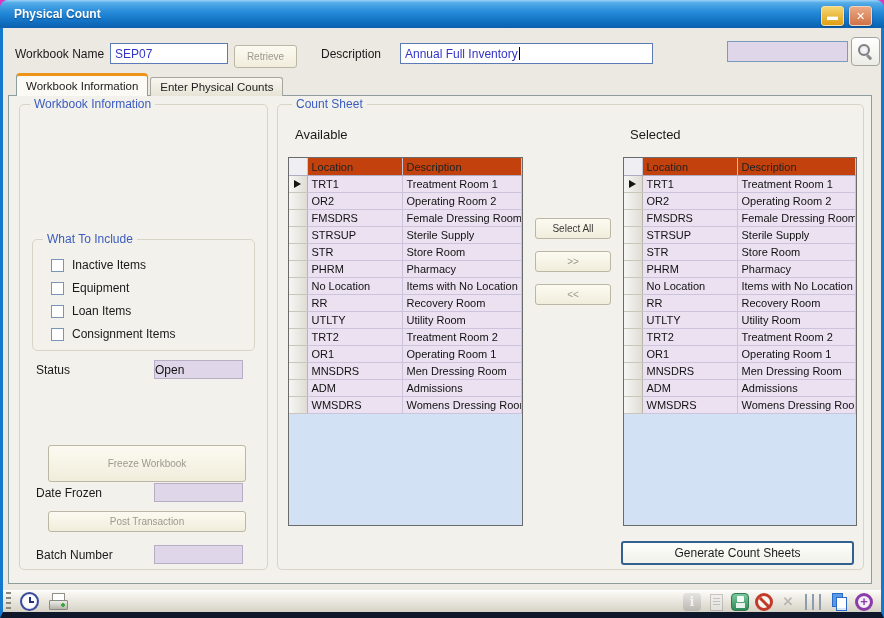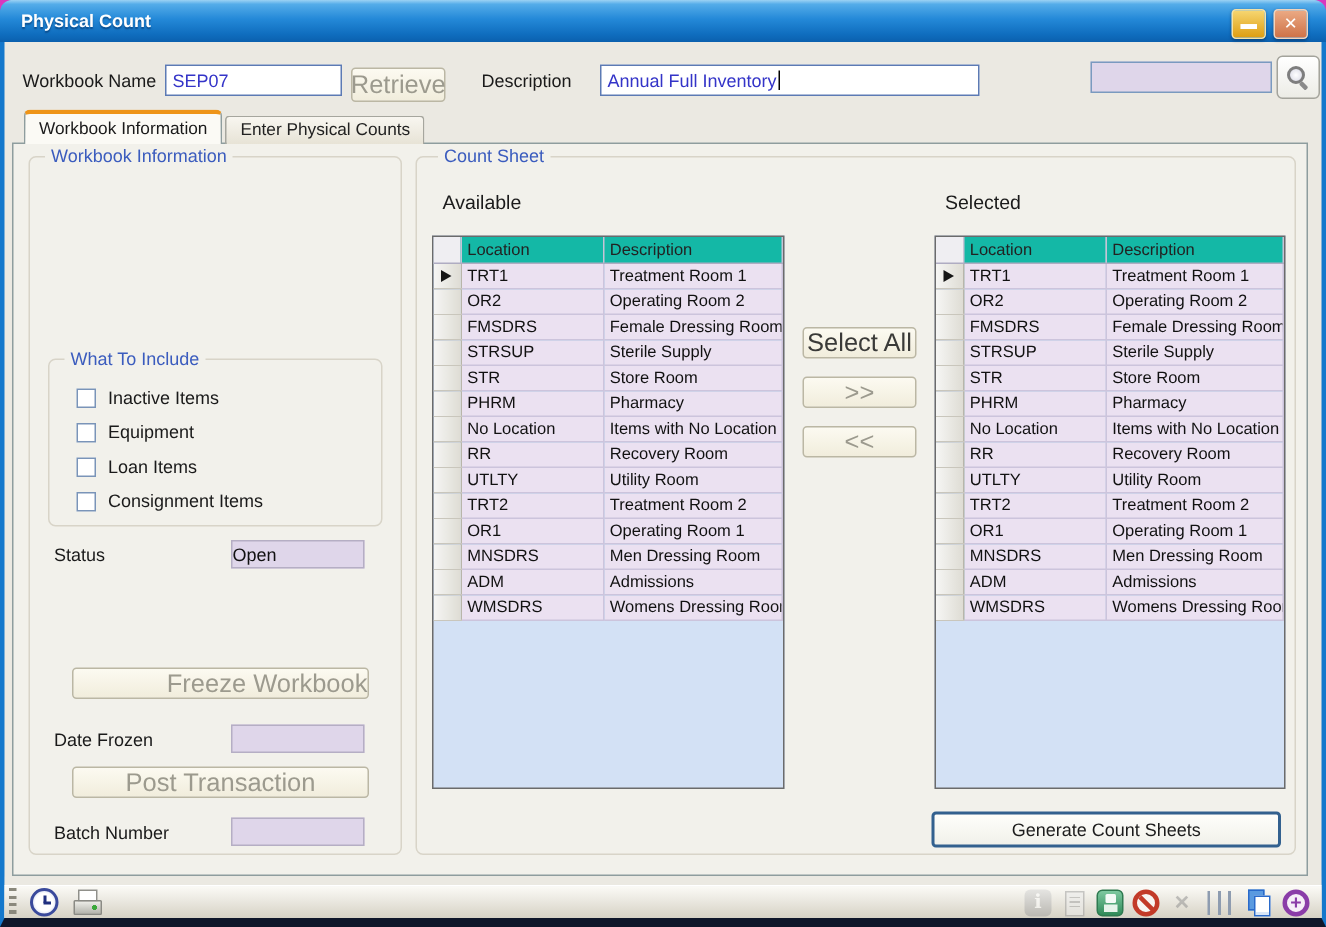--- a/index.html
+++ b/index.html
@@ -36,21 +36,21 @@
   }
   .caret{display:inline-block;width:1px;height:13px;background:#000;margin-left:1px;}
   .lavfield{
     position:absolute;background:#DFD6EA;border:1px solid #B5AEC4;box-sizing:border-box;
     font-size:12px;color:#111;padding:1px 0;display:flex;align-items:center;
   }
   .lavfield.search{border:1px solid #7A9ABF;}
   .btn{
     position:absolute;background:linear-gradient(180deg,#FCFAF1,#F1EDDC);
     border:1px solid #BBB7A4;border-radius:3px;box-sizing:border-box;
-    display:flex;align-items:center;justify-content:center;font-size:17px;color:#3A3A38;cursor:default;
+    display:flex;align-items:center;justify-content:center;font-size:10px;color:#3A3A38;cursor:default;
   }
   .btn.dimtext{color:#9C9A8E;}
   .magbtn{
     position:absolute;left:848px;top:37px;width:29px;height:29px;border-radius:4px;
     background:linear-gradient(#FFFFFF,#ECECE6);border:1px solid #A4A49C;box-sizing:border-box;
     display:flex;align-items:center;justify-content:center;
   }
   .magnifier-icon{position:relative;width:17px;height:17px;}
   .magnifier-icon::before{content:"";position:absolute;left:1px;top:1px;width:8px;height:8px;border:2px solid #7E7E7E;border-radius:50%;background:radial-gradient(#FFF,#D8D8E4);}
   .magnifier-icon::after{content:"";position:absolute;left:11px;top:11px;width:6px;height:3px;background:#8A8A8A;transform:rotate(45deg);transform-origin:0 0;border-radius:1px;}
@@ -81,21 +81,21 @@
   .radio{width:13px;height:13px;border:1px solid #7A94B8;border-radius:50%;background:radial-gradient(#FFFFFF,#E9EDF2);position:relative;flex:0 0 auto;}
   .radio.on::after{content:"";position:absolute;left:3px;top:3px;width:5px;height:5px;border-radius:50%;background:#3FA33F;}
   .checkbox{width:13px;height:13px;border:1px solid #7A94B8;background:#fff;box-sizing:border-box;flex:0 0 auto;}
   .optlabel{font-size:12px;color:#1a1a1a;}
   
   .countsheet{left:268px;top:8px;width:587px;height:466px;}
   .listlabel{position:absolute;font-size:13px;color:#1a1a1a;}
   .grid{position:absolute;width:235px;height:369px;background:#D3E1F5;border:1px solid #6B6B6B;box-sizing:border-box;overflow:hidden;}
   table.count-grid{border-collapse:collapse;table-layout:fixed;width:100%;font-size:11px;}
   table.count-grid th{
-    height:17px;background:#14b8a6;border-right:1px solid #C6C3D6;border-bottom:1px solid #AFACC2;
+    height:17px;background:#c2410c;border-right:1px solid #C6C3D6;border-bottom:1px solid #AFACC2;
     font-weight:normal;text-align:left;padding:0 4px;color:#222;
   }
   table.count-grid th.selh{background:#EFEEF2;}
   table.count-grid td{height:16px;padding:0 4px;color:#111;border-right:1px solid #CCC4DC;border-bottom:1px solid #CCC4DC;background:#EBE1F1;white-space:nowrap;overflow:hidden;}
   table.count-grid td.sel{background:linear-gradient(90deg,#F6F6F4,#DEDCD4);border-right:1px solid #B8B5AA;border-bottom:1px solid #C9C6BC;position:relative;padding:0;}
   table.count-grid td.sel.cur::after{
     content:"";position:absolute;left:5px;top:4px;
     border-left:7px solid #151515;border-top:4px solid transparent;border-bottom:4px solid transparent;
   }
   .generate{
@@ -209,21 +209,21 @@
               <span class="optlabel">Consignment Items</span>
             </div>
           </div>
       </div>
 
       <span class="lbl" style="left:16px;top:258px;">Status</span>
       <div class="lavfield" style="left:134px;top:255px;width:89px;height:19px;">
         <span>Open</span>
       </div>
 
-      <div class="btn dimtext" style="left:28px;top:340px;width:198px;height:21px;justify-content:flex-end;">
+      <div class="btn dimtext" style="left:28px;top:340px;width:198px;height:37px;">
         <span>Freeze Workbook</span>
       </div>
 
       <span class="lbl" style="left:16px;top:381px;">Date Frozen</span>
       <div class="lavfield" style="left:134px;top:378px;width:89px;height:19px;">
         <span></span>
       </div>
 
       <div class="btn dimtext" style="left:28px;top:406px;width:198px;height:21px;">
         <span>Post Transaction</span>

